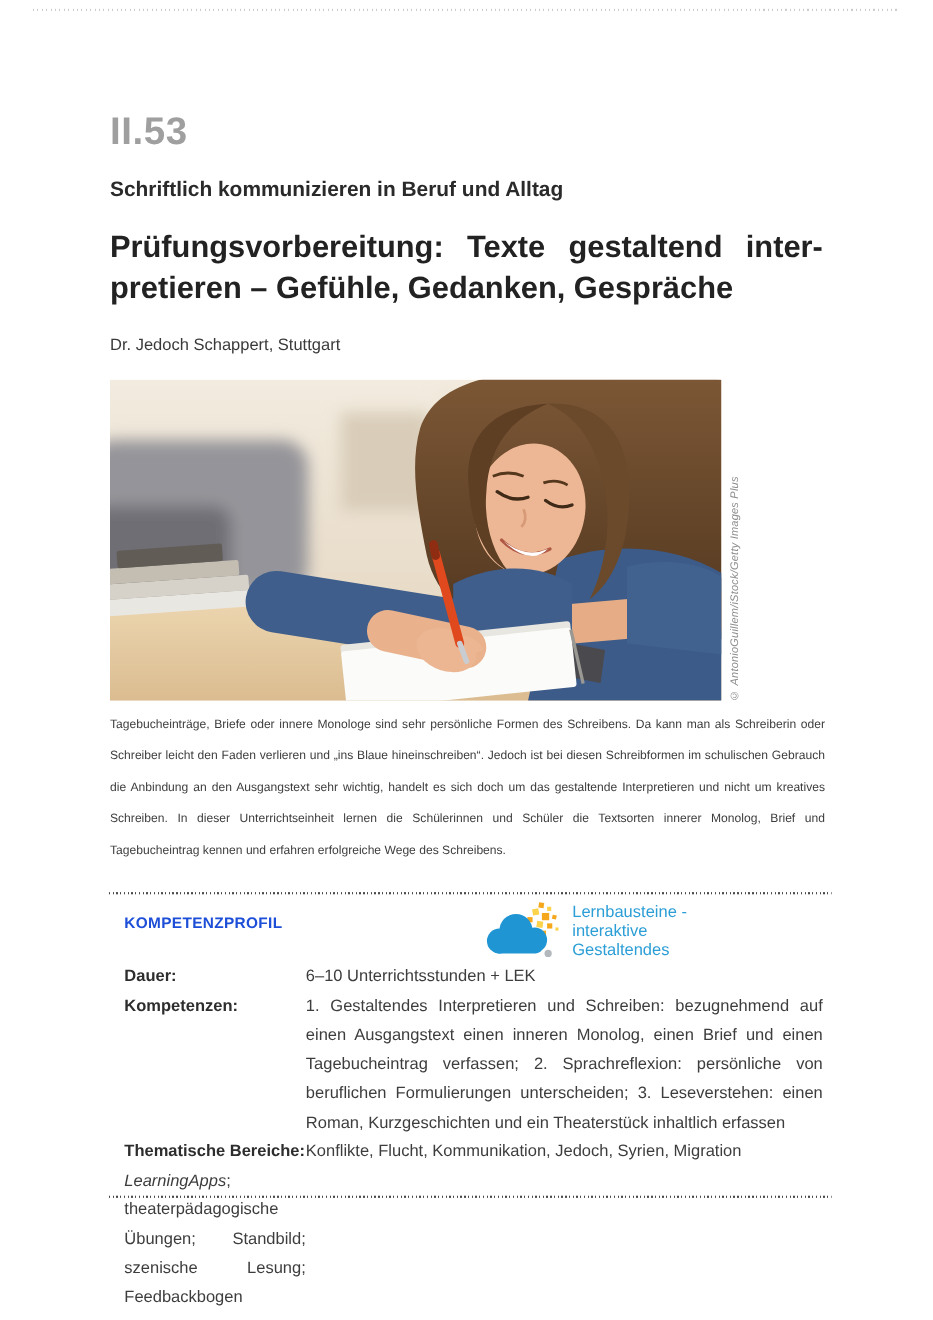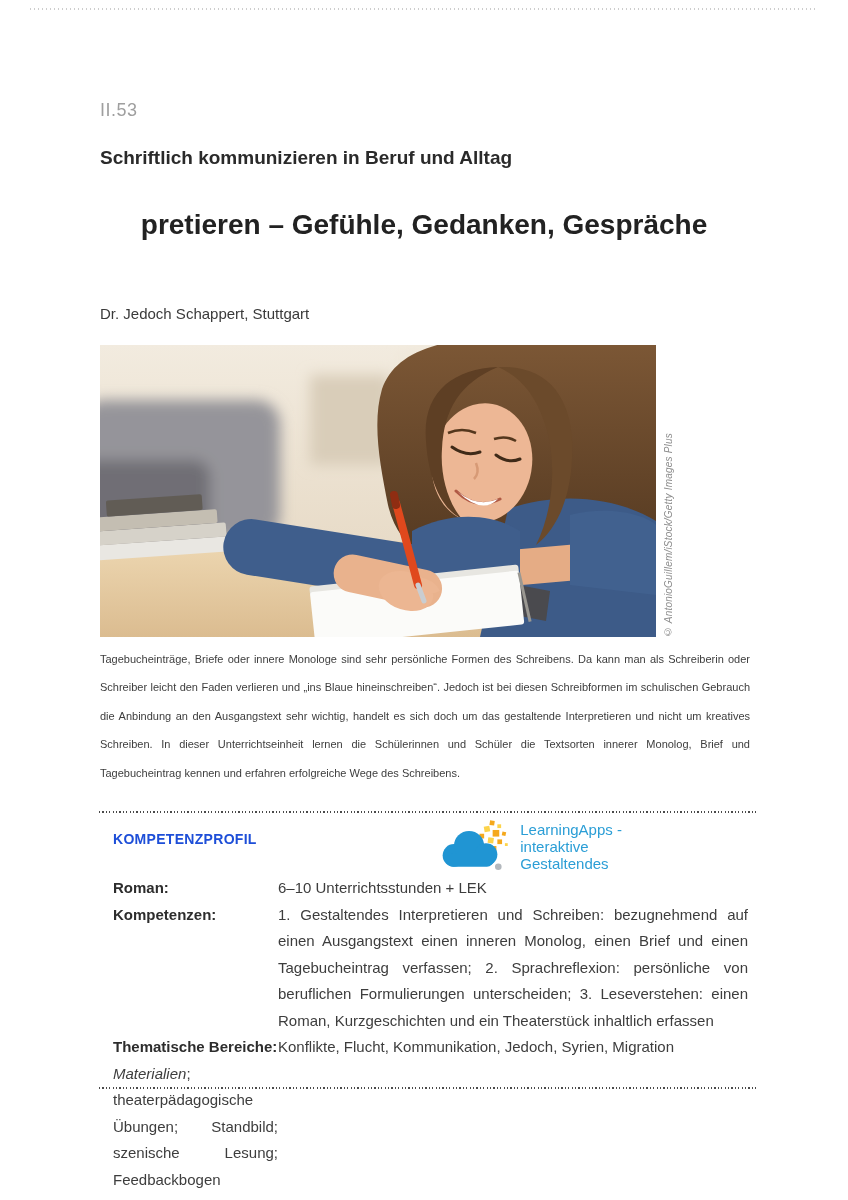--- a/index.html
+++ b/index.html
@@ -6,27 +6,27 @@
   .page{position:relative;width:848px;height:1200px;background:#ffffff;overflow:hidden;
         font-family:"Liberation Sans",sans-serif;color:#333;}
 
   .rule-top{position:absolute;top:8px;left:30px;width:788px;height:2px;
     background:repeating-linear-gradient(to right,#cdcdcd 0 1px,transparent 1px 4px);}
   .rule{position:absolute;left:99px;width:657px;height:2px;
     background:repeating-linear-gradient(to right,#4a4a4a 0 1.2px,transparent 1.2px 3.4px);}
   .rule1{top:811px;}
   .rule2{top:1087px;}
 
-  .unit-code{position:absolute;left:100px;top:100px;font-size:18px;font-weight:400;
+  .unit-code{position:absolute;left:100px;top:100px;font-size:35px;font-weight:700;
     color:#9f9f9f;letter-spacing:.5px;}
-  .series-title{position:absolute;left:100px;top:147px;font-size:19px;font-weight:700;color:#2a2a2a;}
+  .series-title{position:absolute;left:100px;top:162px;font-size:19px;font-weight:700;color:#2a2a2a;}
   .main-title{position:absolute;left:100px;top:206px;width:648px;font-size:28px;
     font-weight:700;color:#222;line-height:37px;}
   .main-title .l1{display:block;text-align:justify;text-align-last:justify;}
-  .main-title .l2{display:block;text-align:center;}
+  .main-title .l2{display:block;}
   .author{position:absolute;left:100px;top:305px;font-size:15px;color:#3a3a3a;}
 
   .photo-wrap{position:absolute;left:100px;top:345px;width:556px;height:292px;}
   .photo{width:556px;height:292px;overflow:hidden;}
   .credit{position:absolute;left:560px;top:0;height:292px;width:16px;
     writing-mode:vertical-rl;transform:rotate(180deg);
     font-size:10px;font-style:italic;color:#8d8d8d;letter-spacing:.2px;
     display:flex;align-items:center;}
 
   .intro{position:absolute;left:100px;top:645px;width:650px;margin:0;
@@ -49,20 +49,21 @@
 
 <div class="page">
 
   <div class="rule-top"></div>
 
   <div class="unit-code">II.53</div>
 
   <div class="series-title">Schriftlich kommunizieren in Beruf und Alltag</div>
 
   <h1 class="main-title" style="margin:0;">
+    <span class="l1">Prüfungsvorbereitung: Texte gestaltend inter-</span>
     <span class="l2">pretieren – Gefühle, Gedanken, Gespräche</span>
   </h1>
 
   <div class="author">Dr. Jedoch Schappert, Stuttgart</div>
 
   <div class="photo-wrap">
     <div class="photo">
       <svg width="556" height="292" viewBox="0 0 556 292" aria-hidden="true">
         <defs>
           <linearGradient id="wall" x1="0" y1="0" x2="0" y2="1">
@@ -153,33 +154,33 @@
         <rect x="48" y="26" width="4" height="4" fill="#f5a81c" transform="rotate(-8 50 28)"></rect>
         <rect x="58" y="28" width="5" height="5" fill="#f5a81c"></rect>
       </g>
       <circle cx="18" cy="38" r="12" fill="#2095d3"></circle>
       <circle cx="34" cy="28" r="16" fill="#2095d3"></circle>
       <circle cx="52" cy="37" r="12" fill="#2095d3"></circle>
       <rect x="10" y="36" width="50" height="14" rx="7" fill="#2095d3"></rect>
       <circle cx="65" cy="50" r="3.5" fill="#b3b8bd"></circle>
     </svg>
     <div class="logo-text">
-      <div>LearningApps -</div>
+      <div>Lernbausteine -</div>
       <div>interaktive Gestaltendes</div>
     </div>
   </div>
 
   <div class="kp-table">
-    <div class="kp-label">Roman:</div>
+    <div class="kp-label">Dauer:</div>
     <div class="kp-value">6–10 Unterrichtsstunden + LEK</div>
 
     <div class="kp-label">Kompetenzen:</div>
     <div class="kp-value kp-justify">1. Gestaltendes Interpretieren und Schreiben: bezugnehmend auf einen Ausgangstext einen inneren Monolog, einen Brief und einen Tagebucheintrag verfassen; 2. Sprachreflexion: persönliche von beruflichen Formulierungen unterscheiden; 3. Leseverstehen: einen Roman, Kurzgeschichten und ein Theaterstück inhaltlich erfassen</div>
 
     <div class="kp-label">Thematische Bereiche:</div>
     <div class="kp-value">Konflikte, Flucht, Kommunikation, Jedoch, Syrien, Migration</div>
 
-    <div class="kp-value kp-justify"><span class="it">Materialien</span><span>; theaterpädagogische Übungen; Standbild; szenische Lesung; Feedbackbogen</span></div>
+    <div class="kp-value kp-justify"><span class="it">LearningApps</span><span>; theaterpädagogische Übungen; Standbild; szenische Lesung; Feedbackbogen</span></div>
   </div>
 
   <div class="rule rule2"></div>
 
 </div>
 
 </body></html>

